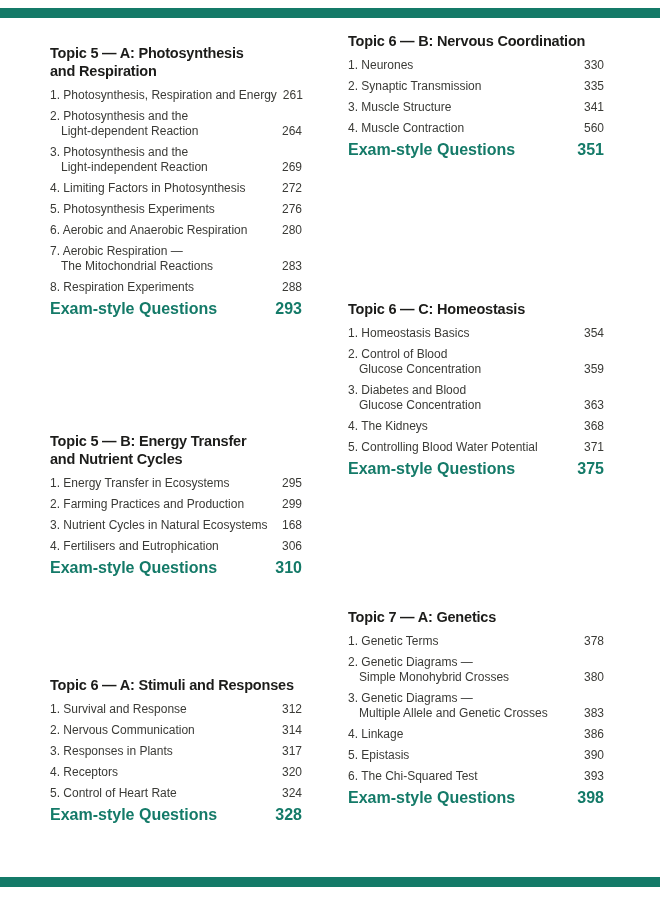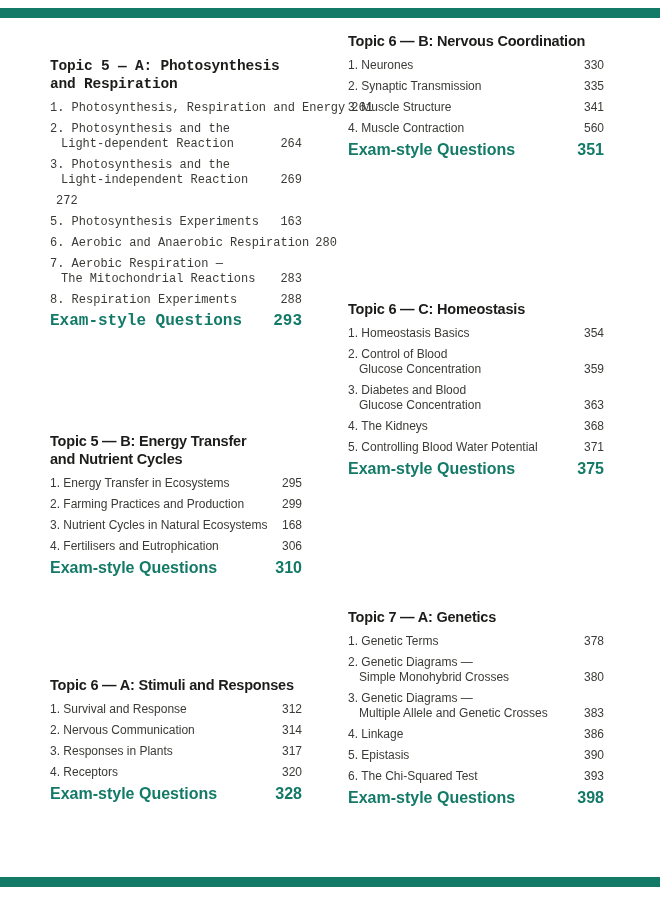--- a/index.html
+++ b/index.html
@@ -18,21 +18,21 @@
   }
   .rule-bar.top { top: 8px; }
   .rule-bar.bottom { top: 877px; }
 
   .toc-col { position: absolute; top: 0; }
   #col-0 { left: 50px; width: 252px; }
   #col-1 { left: 348px; width: 256px; }
 
   .section { position: absolute; left: 0; right: 0; }
   
-  #sec-0-0 { top: 57px; font-family: Liberation Mono, monospace; }
+  #sec-0-0 { top: 44px; }
   #sec-0-1 { top: 432px; }
   #sec-0-2 { top: 676px; }
   #sec-1-0 { top: 32px; }
   #sec-1-1 { top: 300px; }
   #sec-1-2 { top: 608px; }
 
   .section-title {
     font-size: 14.5px; line-height: 18px; font-weight: bold;
     color: #1c1c1a; letter-spacing: -0.2px;
     margin-bottom: 8px; white-space: nowrap;
@@ -82,27 +82,30 @@
           <div class="entry-page">264</div>
         </li>
         <li class="entry">
           <div class="entry-text">
             <span class="line">3. Photosynthesis and the</span>
             <span class="line cont">Light-independent Reaction</span>
           </div>
           <div class="entry-page">269</div>
         </li>
         <li class="entry">
+          <div class="entry-text">
+            <span class="line">4. Limiting Factors in Photosynthesis</span>
+          </div>
           <div class="entry-page">272</div>
         </li>
         <li class="entry">
           <div class="entry-text">
             <span class="line">5. Photosynthesis Experiments</span>
           </div>
-          <div class="entry-page">163</div>
+          <div class="entry-page">276</div>
         </li>
         <li class="entry">
           <div class="entry-text">
             <span class="line">6. Aerobic and Anaerobic Respiration</span>
           </div>
           <div class="entry-page">280</div>
         </li>
         <li class="entry">
           <div class="entry-text">
             <span class="line">7. Aerobic Respiration —</span>
@@ -180,20 +183,26 @@
             <span class="line">3. Responses in Plants</span>
           </div>
           <div class="entry-page">317</div>
         </li>
         <li class="entry">
           <div class="entry-text">
             <span class="line">4. Receptors</span>
           </div>
           <div class="entry-page">320</div>
         </li>
+        <li class="entry">
+          <div class="entry-text">
+            <span class="line">5. Control of Heart Rate</span>
+          </div>
+          <div class="entry-page">324</div>
+        </li>
       </ul>
     <div class="exam-row">
       <span class="exam-label">Exam-style Questions</span>
       <span class="exam-page entry-page">328</span>
     </div>
   </div>
   </div>
 <div class="toc-col" id="col-1">
     <div class="section" id="sec-1-0">
     <h2 class="section-title">

